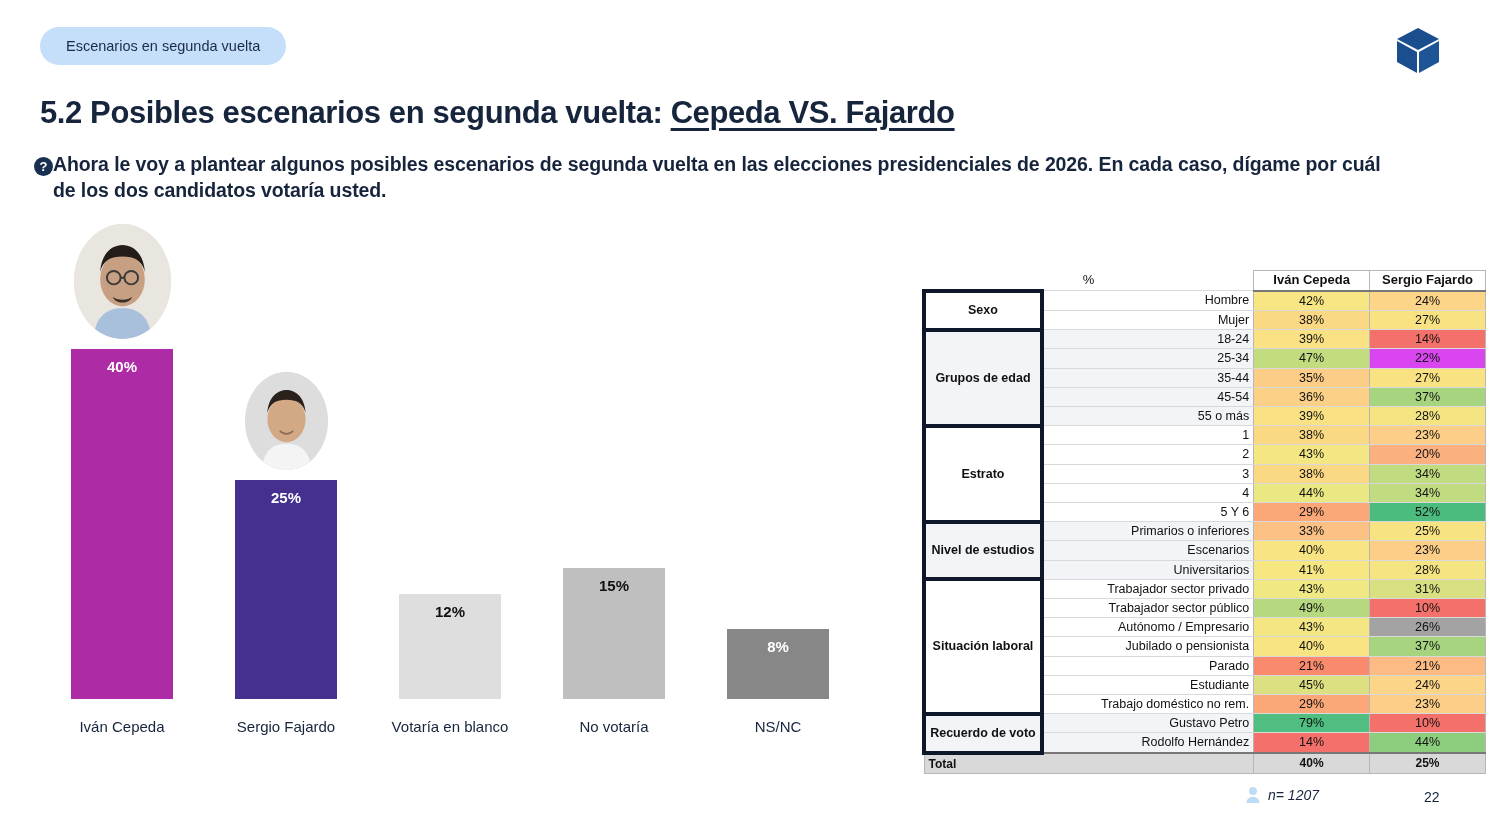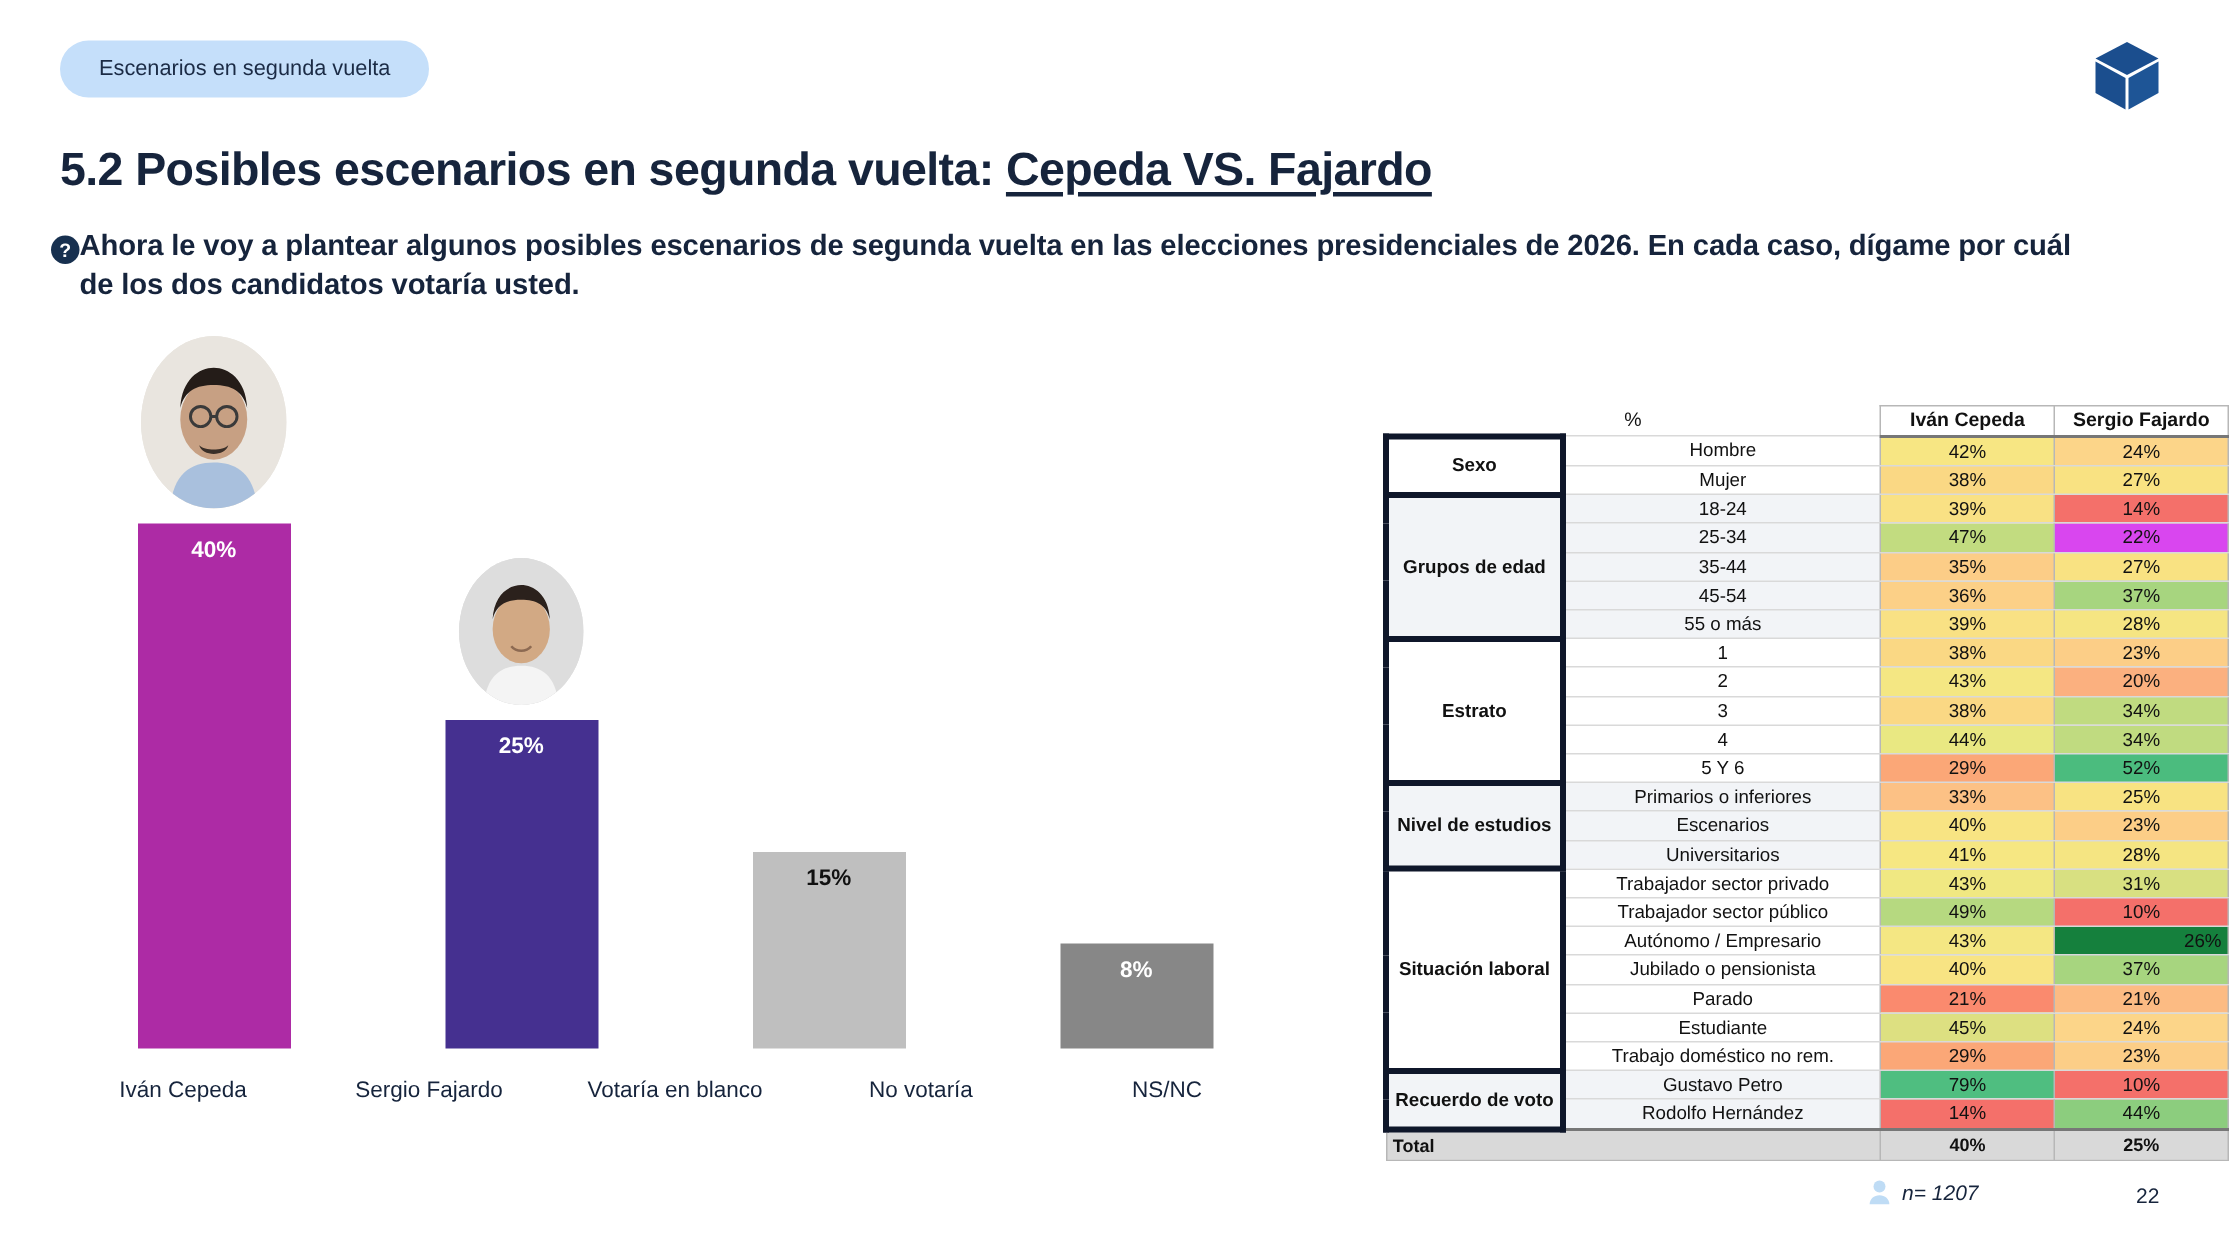--- a/index.html
+++ b/index.html
@@ -157,21 +157,21 @@
   }
   .c-group {
     width: 118px;
     font-weight: bold;
     text-align: center;
     border: 4px solid #0f172a;
     font-size: 12.5px;
   }
   .c-cat {
     width: 212px;
-    text-align: center;
+    text-align: right;
     border: 1px solid #d9d9d9;
     border-left: 1px solid #b7b7b7;
     border-right: 1px solid #b7b7b7;
     font-size: 12.5px;
   }
   .c-val {
     width: 116px;
     text-align: center;
     border: 1px solid #d9d9d9;
     border-left: 1px solid #b7b7b7;
@@ -251,20 +251,25 @@
             <path d="M20 120 C22 96 34 88 50 88 C66 88 78 96 80 120 Z" fill="#f4f4f4"></path>
             <ellipse cx="50" cy="58" rx="23" ry="28" fill="#d2a984"></ellipse>
             <path d="M27 50 C28 30 40 22 50 22 C60 22 72 30 73 50 C70 38 62 34 50 34 C38 34 30 38 27 50 Z" fill="#2b211c"></path>
             <path d="M42 72 C46 77 54 77 58 72" stroke="#8d6a52" stroke-width="2" fill="none"></path>
           </svg></div>
         <div class="bar" style="height: 219px; background: rgb(69, 48, 144);">
           <span class="barlabel" style="color: rgb(255, 255, 255);">25%</span>
         </div>
       </div>
       <div class="barcol">
+        <div class="bar" style="height: 105px; background: rgb(222, 222, 222);">
+          <span class="barlabel" style="color: rgb(17, 17, 17);">12%</span>
+        </div>
+      </div>
+      <div class="barcol">
         <div class="bar" style="height: 131px; background: rgb(191, 191, 191);">
           <span class="barlabel" style="color: rgb(17, 17, 17);">15%</span>
         </div>
       </div>
       <div class="barcol">
         <div class="bar" style="height: 70px; background: rgb(135, 135, 135);">
           <span class="barlabel" style="color: rgb(255, 255, 255);">8%</span>
         </div>
       </div>
     </div>
@@ -373,21 +378,21 @@
           <td class="c-val" style="background: rgb(216, 224, 129);">31%</td>
         </tr>
         <tr class="gA">
           <td class="c-cat">Trabajador sector público</td>
           <td class="c-val" style="background: rgb(182, 217, 128);">49%</td>
           <td class="c-val" style="background: rgb(244, 112, 106);">10%</td>
         </tr>
         <tr class="gA">
           <td class="c-cat">Autónomo / Empresario</td>
           <td class="c-val" style="background: rgb(244, 231, 131);">43%</td>
-          <td class="c-val" style="background: #15803d; text-align: right;">26%</td>
+          <td class="c-val" style="background: #a3a3a3;">26%</td>
         </tr>
         <tr class="gA">
           <td class="c-cat">Jubilado o pensionista</td>
           <td class="c-val" style="background: rgb(248, 228, 131);">40%</td>
           <td class="c-val" style="background: rgb(167, 213, 127);">37%</td>
         </tr>
         <tr class="gA">
           <td class="c-cat">Parado</td>
           <td class="c-val" style="background: rgb(250, 138, 110);">21%</td>
           <td class="c-val" style="background: rgb(252, 187, 131);">21%</td>

